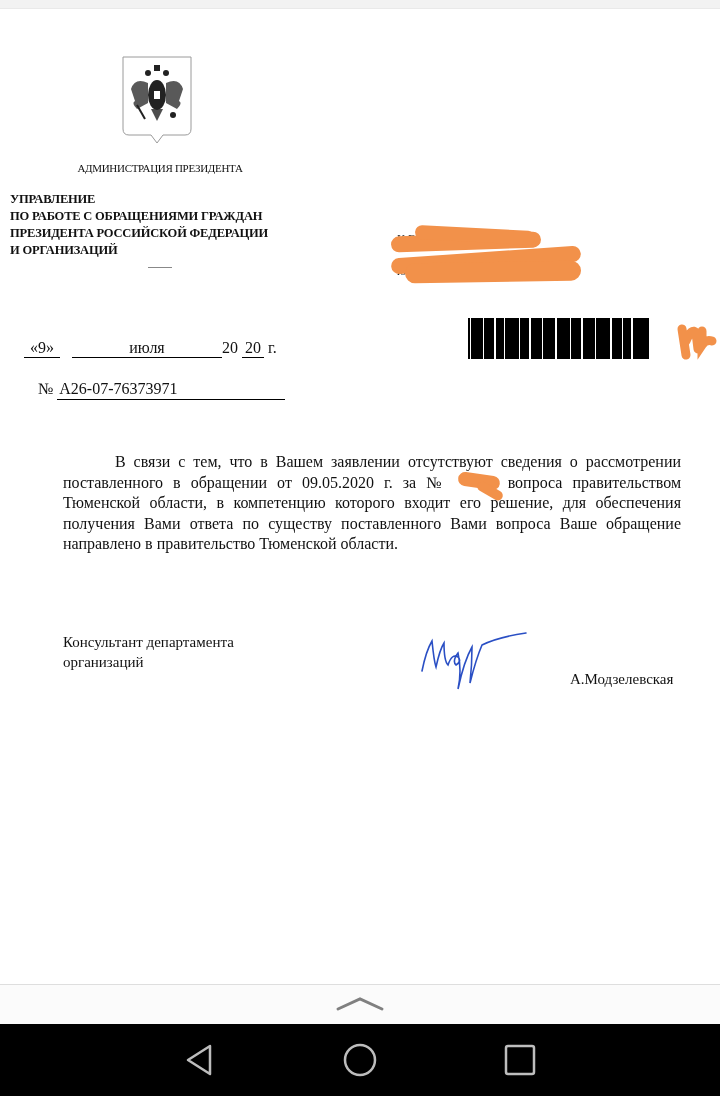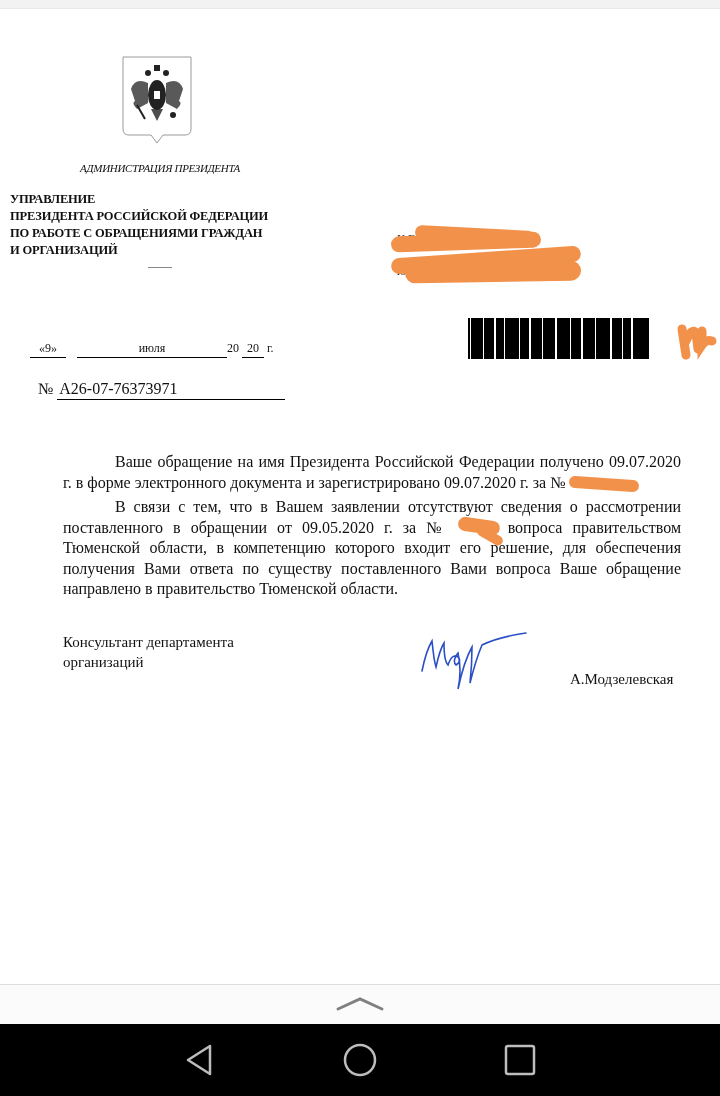--- a/index.html
+++ b/index.html
@@ -5,37 +5,37 @@
   * { margin: 0; padding: 0; box-sizing: border-box; }
   html, body { width: 720px; height: 1096px; overflow: hidden; background: #ffffff; }
   body { position: relative; font-family: "Liberation Serif", "DejaVu Serif", serif; color: #111; }
 
   .top-bar { position: absolute; left: 0; top: 0; width: 720px; height: 9px; background: #f2f2f2; border-bottom: 1px solid #e9e9e9; }
 
   .page { position: absolute; left: 0; top: 9px; width: 720px; height: 975px; background: #fff; }
 
   
   .emblem { position: absolute; left: 121px; top: 46px; width: 72px; height: 92px; }
-  .org-small { position: absolute; left: 40px; top: 152px; width: 240px; text-align: center; font-size: 11px; line-height: 14px; letter-spacing: -0.3px; font-style: italic; }
+  .org-small { position: absolute; left: 40px; top: 152px; width: 240px; text-align: center; font-size: 11px; line-height: 14px; letter-spacing: -0.3px; }
   .org-bold { position: absolute; left: 10px; top: 182px; width: 300px; text-align: left; font-size: 12.5px; font-weight: bold; line-height: 17px; letter-spacing: -0.2px; }
   .org-dash { position: absolute; left: 148px; top: 258px; width: 24px; height: 1px; background: #888; }
   .address { position: absolute; left: 8px; top: 277px; width: 320px; font-size: 10.5px; letter-spacing: 0.3px; white-space: nowrap; }
 
   
   .recipient { position: absolute; left: 395px; top: 215px; width: 230px; height: 80px; }
   .recipient .txt { position: absolute; font-size: 12px; color: #222; white-space: nowrap; }
   .scribble { position: absolute; background: #f2914a; border-radius: 12px; }
 
   
   .barcode { position: absolute; left: 468px; top: 309px; width: 192px; height: 41px; display: flex; gap: 0; }
   .barcode span { display: block; height: 100%; background: #000; }
   .barcode span.g { background: #fff; }
 
   
-  .date-line { position: absolute; left: 30px; top: 330px; font-size: 12px; white-space: nowrap; }
+  .date-line { position: absolute; left: 24px; top: 330px; font-size: 16px; white-space: nowrap; }
   .date-line .u { display: inline-block; border-bottom: 1px solid #000; text-align: center; line-height: 18px; }
   .regno { position: absolute; left: 38px; top: 370px; font-size: 16px; white-space: nowrap; }
   .regno .u { display: inline-block; border-bottom: 1px solid #000; width: 228px; line-height: 20px; padding-left: 2px; }
 
   
   .body-text { position: absolute; left: 63px; top: 443px; width: 618px; font-size: 16px; line-height: 20.5px; text-align: justify; }
   .body-text p { text-indent: 52px; }
   .body-text p + p { margin-top: 4px; }
   .redact-inline { display: inline-block; position: relative; width: 66px; height: 14px; vertical-align: -2px; }
   .redact-inline i { position: absolute; background: #f2914a; border-radius: 8px; }
@@ -75,22 +75,22 @@
     </g>
     <rect x="33" y="36" width="6" height="8" fill="#fff"></rect>
   </svg>
 
   <div class="org-small">
     <div>АДМИНИСТРАЦИЯ ПРЕЗИДЕНТА</div>
   </div>
 
   <div class="org-bold">
     <div>УПРАВЛЕНИЕ</div>
+    <div>ПО РАБОТЕ С ОБРАЩЕНИЯМИ ГРАЖДАН</div>
     <div>ПРЕЗИДЕНТА РОССИЙСКОЙ ФЕДЕРАЦИИ</div>
-    <div>ПО РАБОТЕ С ОБРАЩЕНИЯМИ ГРАЖДАН</div>
     <div>И ОРГАНИЗАЦИЙ</div>
   </div>
   <div class="org-dash"></div>
 
   <div class="recipient">
     <span class="txt" style="left:2px; top:8px;">К                    В</span>
     <span class="txt" style="left:2px; top:40px;">ю                          ги</span>
     <div class="scribble" style="left:-4px; top:10px; width:150px; height:16px; transform:rotate(-2deg);"></div>
     <div class="scribble" style="left:20px; top:4px; width:120px; height:14px; transform:rotate(3deg);"></div>
     <div class="scribble" style="left:-4px; top:28px; width:190px; height:16px; transform:rotate(-4deg);"></div>
@@ -139,24 +139,20 @@
     <span>г.</span>
   </div>
 
   <div class="regno">
     <span>№</span>
     <span class="u">А26-07-76373971</span>
   </div>
 
   <div class="body-text">
     <p>
-      <span>Ваше обращение на имя Президента Российской Федерации получено 09.07.2020 г. в форме электронного документа и зарегистрировано 09.07.2020 г. за №</span>
-      <span class="redact-inline"><i style="left:0; top:2px; width:70px; height:12px; transform:rotate(4deg);"></i></span>
-    </p>
-    <p>
       <span>В связи с тем, что в Вашем заявлении отсутствуют сведения о рассмотрении поставленного в обращении от 09.05.2020 г. за №</span>
       <span class="redact-inline" style="width:40px;"><i style="left:0; top:-2px; width:42px; height:14px; transform:rotate(8deg);"></i><i style="left:18px; top:10px; width:28px; height:10px; transform:rotate(30deg);"></i></span>
       <span>вопроса правительством Тюменской области, в компетенцию которого входит его решение, для обеспечения получения Вами ответа по существу поставленного Вами вопроса Ваше обращение направлено в правительство Тюменской области.</span>
     </p>
   </div>
 
   <div class="sig-position">
     <div>Консультант департамента</div>
     <div>организаций</div>
   </div>

